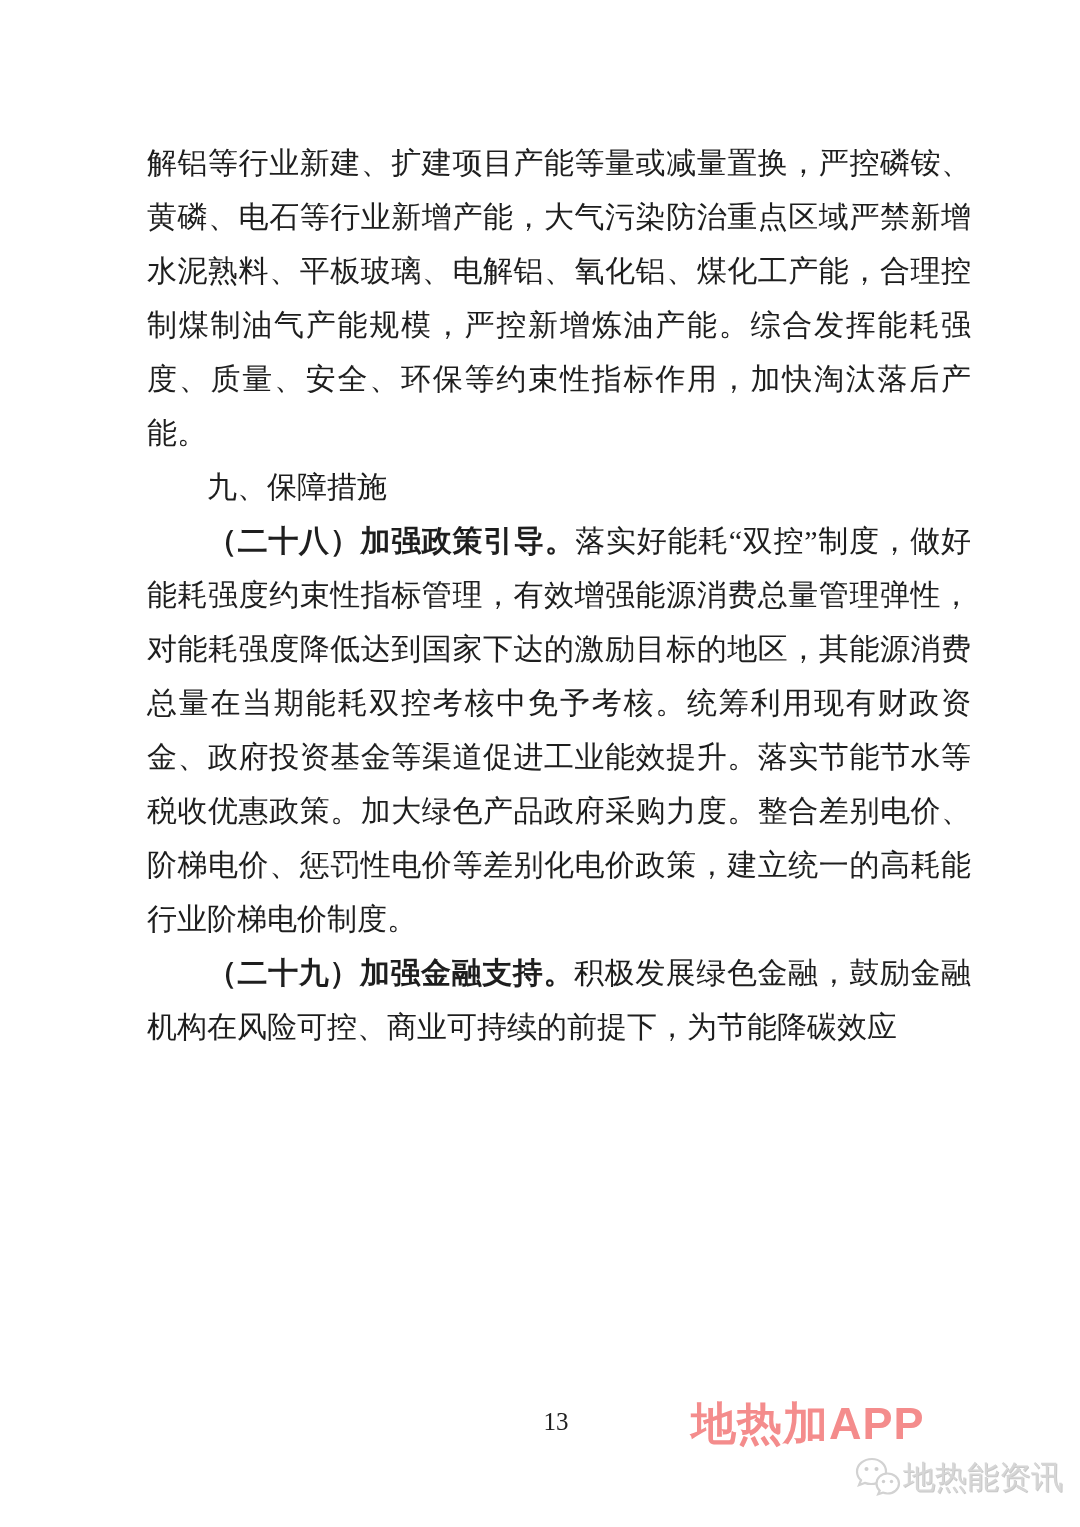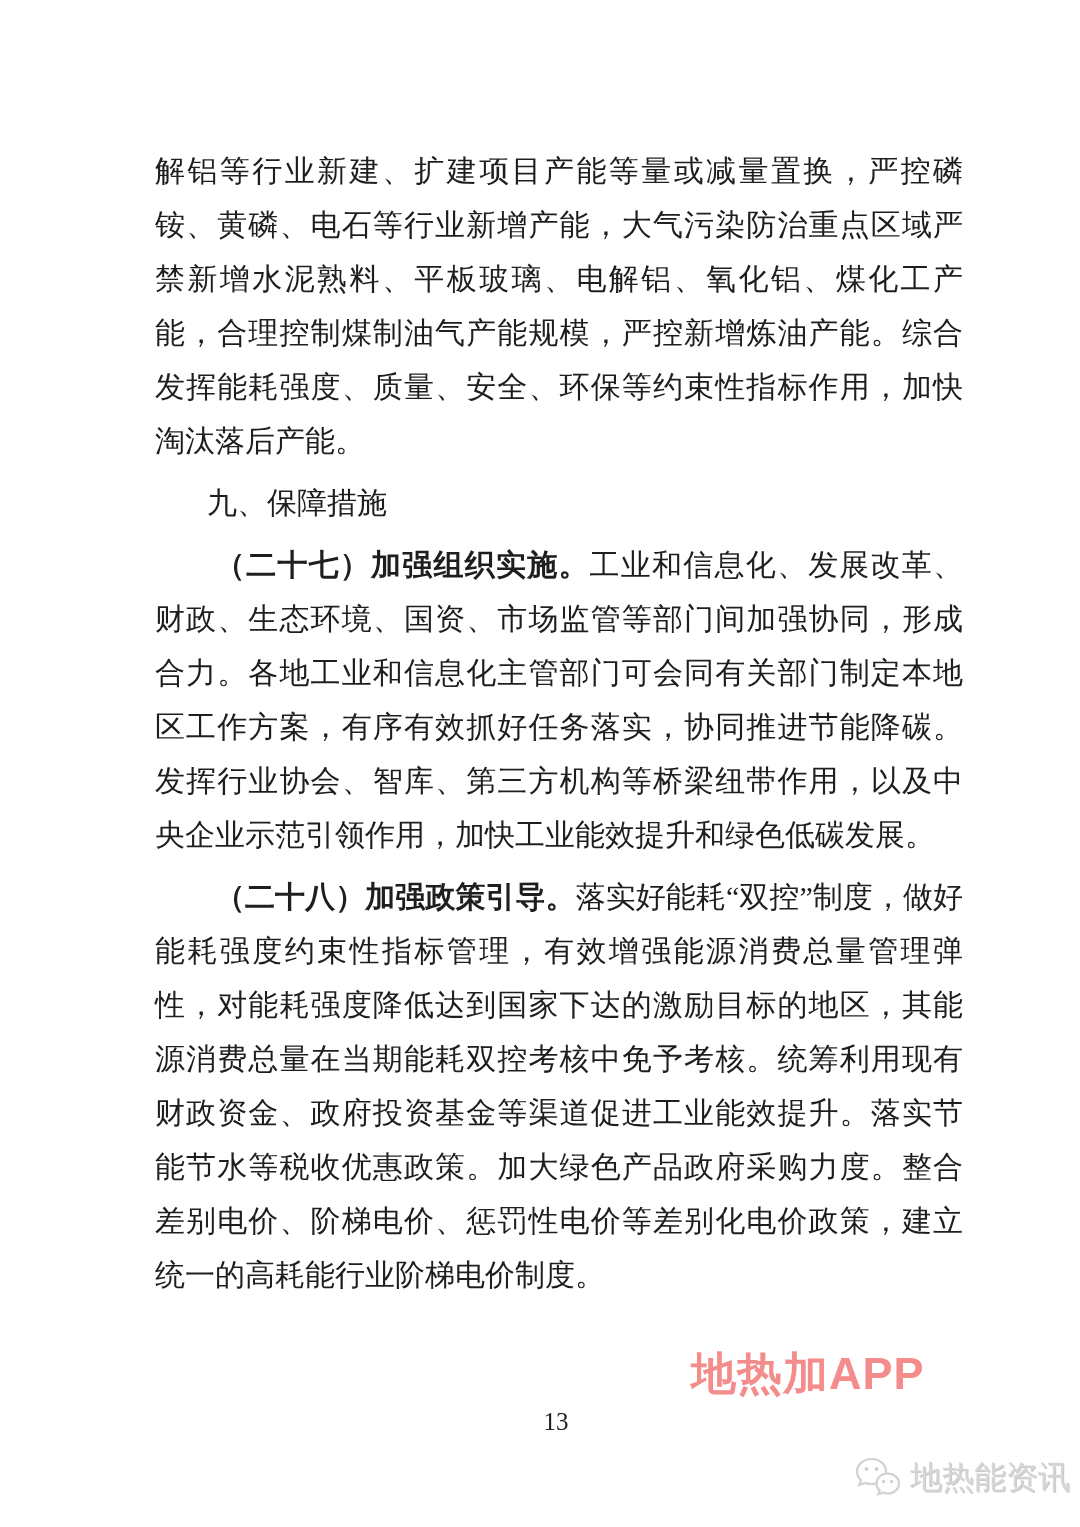--- a/index.html
+++ b/index.html
@@ -20,21 +20,21 @@
     left: 147px;
     top: 136px;
     width: 824px;
     font-size: 30px;
     line-height: 54px;
     color: #1e1e1e;
     text-align: justify;
     text-justify: inter-ideograph;
   }
   .content p {
-    margin: 8px;
+    margin: 0;
     padding: 0;
     text-indent: 2em;
   }
   .content p.continuation {
     text-indent: 0;
   }
   .content .heading {
     margin: 0;
     padding: 0;
     font-size: 30px;
@@ -51,57 +51,56 @@
     left: 16px;
     width: 1080px;
     text-align: center;
     font-size: 25px;
     color: #1e1e1e;
     font-family: "Liberation Serif", serif;
   }
   .wm-app {
     position: absolute;
     left: 691px;
-    top: 1348px;
+    top: 1398px;
     font-family: "Liberation Sans", sans-serif;
     font-weight: bold;
     font-size: 45px;
     line-height: 52px;
     letter-spacing: 1px;
   }
   .wm-channel {
     position: absolute;
     left: 853px;
     top: 1456px;
     display: flex;
     align-items: center;
-    gap: 7px;
     font-family: "Liberation Sans", sans-serif;
     font-size: 32px;
     line-height: 40px;
     text-shadow: 1px 1px 0 #c9c9c9;
   }
   .wm-channel svg {
     display: block;
   }
 </style>
 </head>
 <body>
 
 <div class="page">
 
   <div class="content">
     <p class="continuation"><span>解铝等行业新建、扩建项目产能等量或减量置换，严控磷铵、黄磷、电石等行业新增产能，大气污染防治重点区域严禁新增水泥熟料、平板玻璃、电解铝、氧化铝、煤化工产能，合理控制煤制油气产能规模，严控新增炼油产能。综合发挥能耗强度、质量、安全、环保等约束性指标作用，加快淘汰落后产能。</span></p>
 
     <p class="heading"><span>九、保障措施</span></p>
 
-    <p><span class="lead">（二十七）加强组织实施。</span><span>工业和信息化、发展改革、财政、生态环境、国资、市场监管等部门间加强协同，形成合力。各地工业和信息化主管部门可会同有关部门制定本地区工作方案，有序有效抓好任务落实，协同推进节能降碳。发挥行业协会、智库、第三方机构等桥梁纽带作用，以及中央企业示范引领作用，加快工业能效提升和绿色低碳发展。</span></p>
 
     <p><span class="lead">（二十八）加强政策引导。</span><span>落实好能耗“双控”制度，做好能耗强度约束性指标管理，有效增强能源消费总量管理弹性，对能耗强度降低达到国家下达的激励目标的地区，其能源消费总量在当期能耗双控考核中免予考核。统筹利用现有财政资金、政府投资基金等渠道促进工业能效提升。落实节能节水等税收优惠政策。加大绿色产品政府采购力度。整合差别电价、阶梯电价、惩罚性电价等差别化电价政策，建立统一的高耗能行业阶梯电价制度。</span></p>
 
+    <p><span class="lead">（二十九）加强金融支持。</span><span>积极发展绿色金融，鼓励金融机构在风险可控、商业可持续的前提下，为节能降碳效应</span></p>
   </div>
 
   <div class="footer-page-number">13</div>
 
   <div class="wm-app" style="color: rgb(244, 140, 140);">地热加APP</div>
 
   <div class="wm-channel" style="color: rgb(214, 214, 214);">
     <span>
       <svg width="50" height="42" viewBox="0 0 50 42">
         <g fill="none" stroke="#d2d2d2" stroke-width="2.2">

